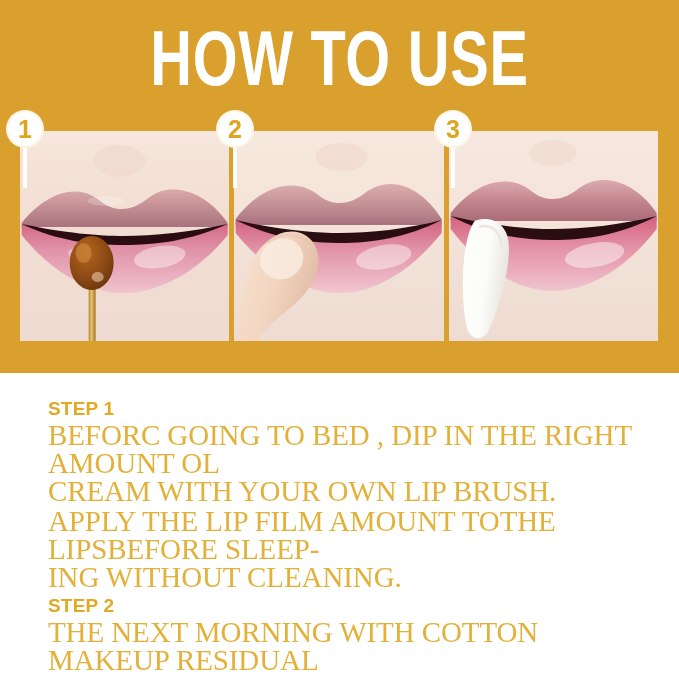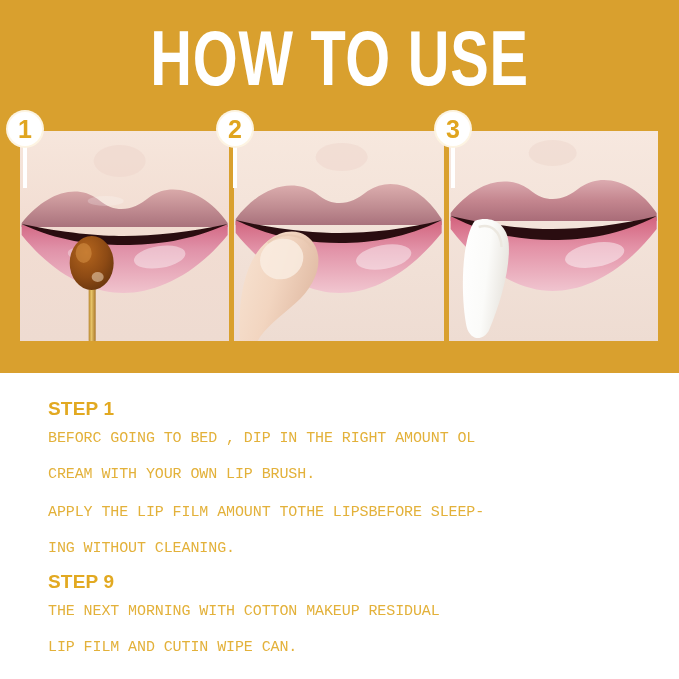--- a/index.html
+++ b/index.html
@@ -112,24 +112,24 @@
   .step-head {
     color: #e2a921;
     font-family: "Liberation Sans", sans-serif;
     font-weight: 700;
     font-size: 19px;
     line-height: 25px;
     letter-spacing: 0.2px;
   }
   .step-body {
     color: #e3b13a;
-    font-family: Liberation Mono, monospace;
+    font-family: Liberation Serif, serif;
     font-weight: 400;
-    font-size: 15px;
-    line-height: 36px;
+    font-size: 29px;
+    line-height: 28px;
     letter-spacing: -0.1px;
     white-space: pre-line;
     margin-bottom: 2px;
   }
 </style>
 </head>
 <body>
 
 <div id="page">
 
@@ -263,18 +263,18 @@
 
   <div class="steps">
 
     <div class="step-head">STEP 1</div>
     <div class="step-body">BEFORC GOING TO BED , DIP IN THE RIGHT AMOUNT OL
 CREAM WITH YOUR OWN LIP BRUSH.</div>
 
     <div class="step-body">APPLY THE LIP FILM AMOUNT TOTHE LIPSBEFORE SLEEP-
 ING WITHOUT CLEANING.</div>
 
-    <div class="step-head">STEP 9</div>
+    <div class="step-head">STEP 2</div>
     <div class="step-body">THE NEXT MORNING WITH COTTON MAKEUP RESIDUAL
 LIP FILM AND CUTIN WIPE CAN.</div>
 
   </div>
 </div>
 
 </body></html>

